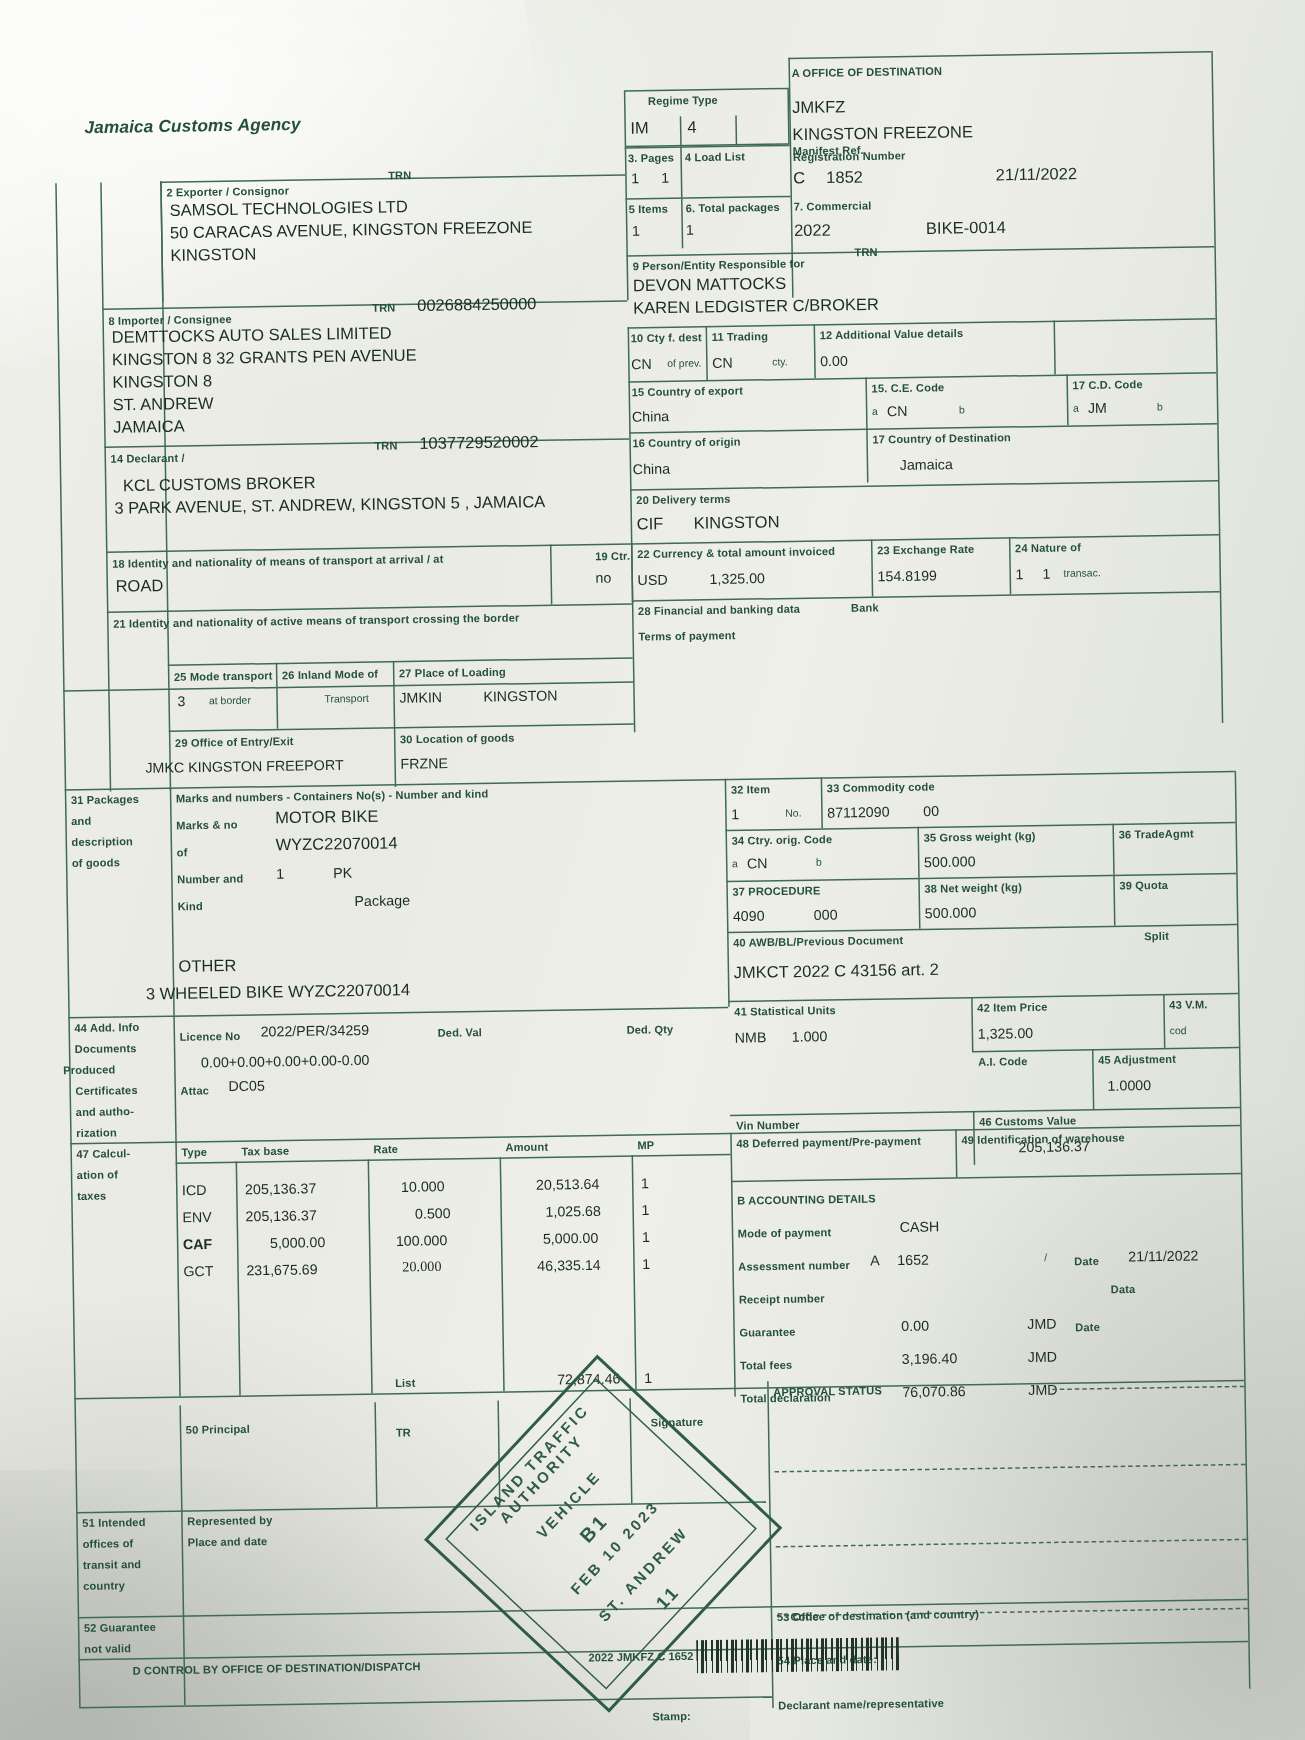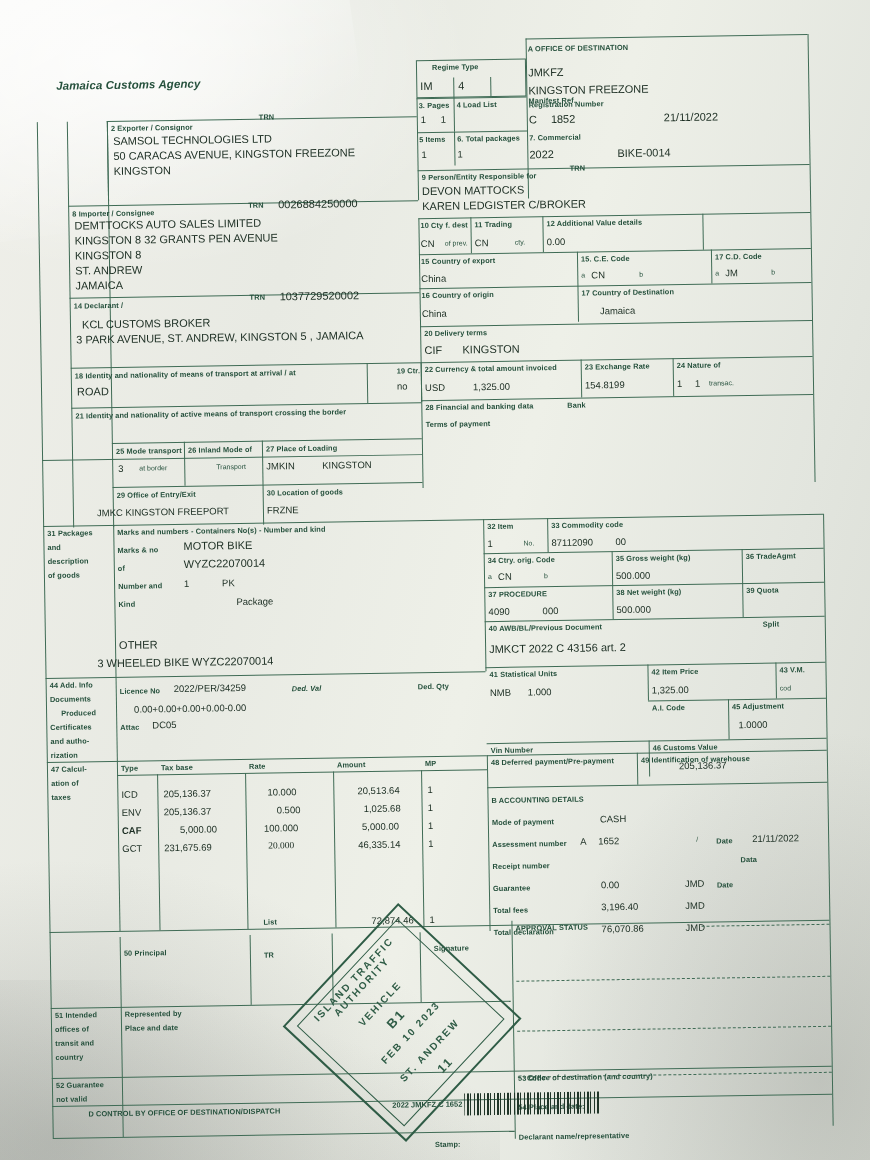--- a/index.html
+++ b/index.html
@@ -326,28 +326,28 @@
   <div class="ln" style="left:448px;top:722px;width:340px;height:1px;"></div>
   <div class="ln" style="left:610px;top:722px;width:1px;height:36px;"></div>
   <div class="t lbl" style="left:452px;top:725px;">Vin Number</div>
   <div class="t lbl" style="left:614px;top:725px;">46 Customs Value</div>
   <div class="t val-s" style="left:640px;top:742px;">205,136.37</div>
 
   <div class="ln" style="left:8px;top:650px;width:440px;height:1px;"></div>
   <div class="ln" style="left:78px;top:650px;width:1px;height:84px;"></div>
   <div class="t lbl" style="left:12px;top:653px;">44 Add. Info</div>
   <div class="t lbl" style="left:12px;top:667px;">Documents</div>
-  <div class="t lbl" style="left:23px;top:681px;">Produced</div>
+  <div class="t lbl" style="left:4px;top:681px;">Produced</div>
   <div class="t lbl" style="left:12px;top:695px;">Certificates</div>
   <div class="t lbl" style="left:12px;top:709px;">and autho-</div>
   <div class="t lbl" style="left:12px;top:723px;">rization</div>
 
   <div class="t lbl" style="left:82px;top:660px;">Licence No</div>
   <div class="t val-s" style="left:136px;top:657px;">2022/PER/34259</div>
-  <div class="t lbl" style="left:254px;top:660px;font-style:italic;">Ded. Val</div>
+  <div class="t lbl" style="left:254px;top:660px;">Ded. Val</div>
   <div class="t lbl" style="left:380px;top:660px;">Ded. Qty</div>
   <div class="t val-s" style="left:96px;top:677px;">0.00+0.00+0.00+0.00-0.00</div>
   <div class="t lbl" style="left:82px;top:696px;">Attac</div>
   <div class="t val-s" style="left:114px;top:693px;text-align:center;">DC05</div>
 
   <div class="ln" style="left:8px;top:734px;width:440px;height:1px;"></div>
   <div class="ln" style="left:78px;top:734px;width:1px;height:170px;"></div>
   <div class="ln" style="left:118px;top:748px;width:1px;height:156px;"></div>
   <div class="ln" style="left:206px;top:748px;width:1px;height:156px;"></div>
   <div class="ln" style="left:294px;top:748px;width:1px;height:156px;"></div>

